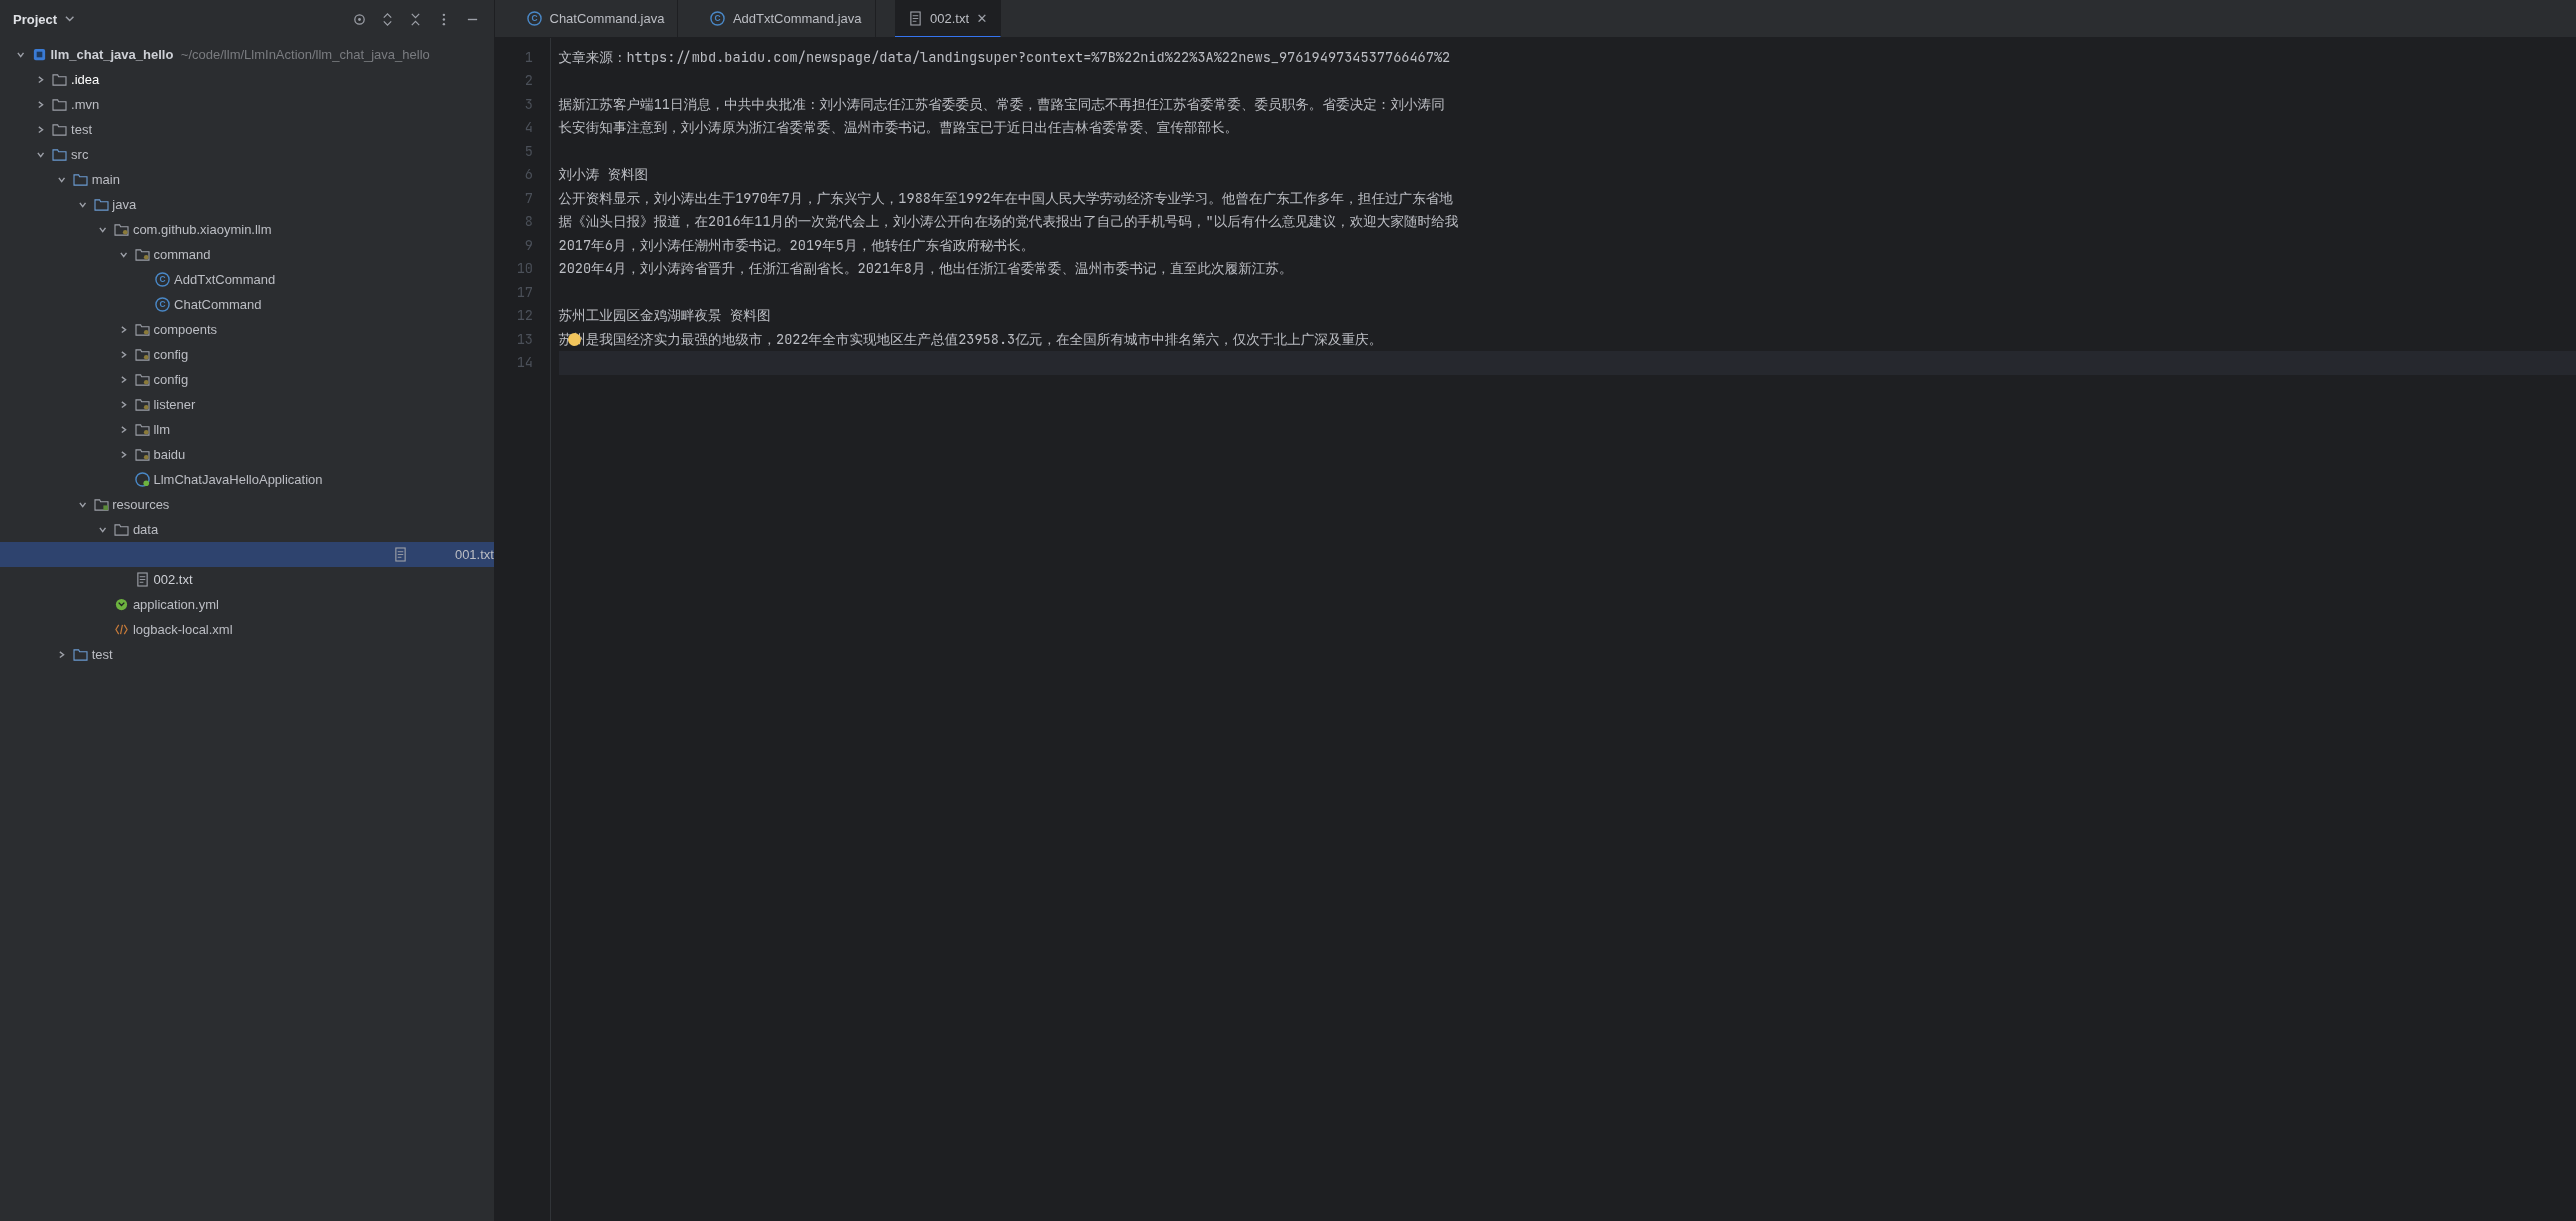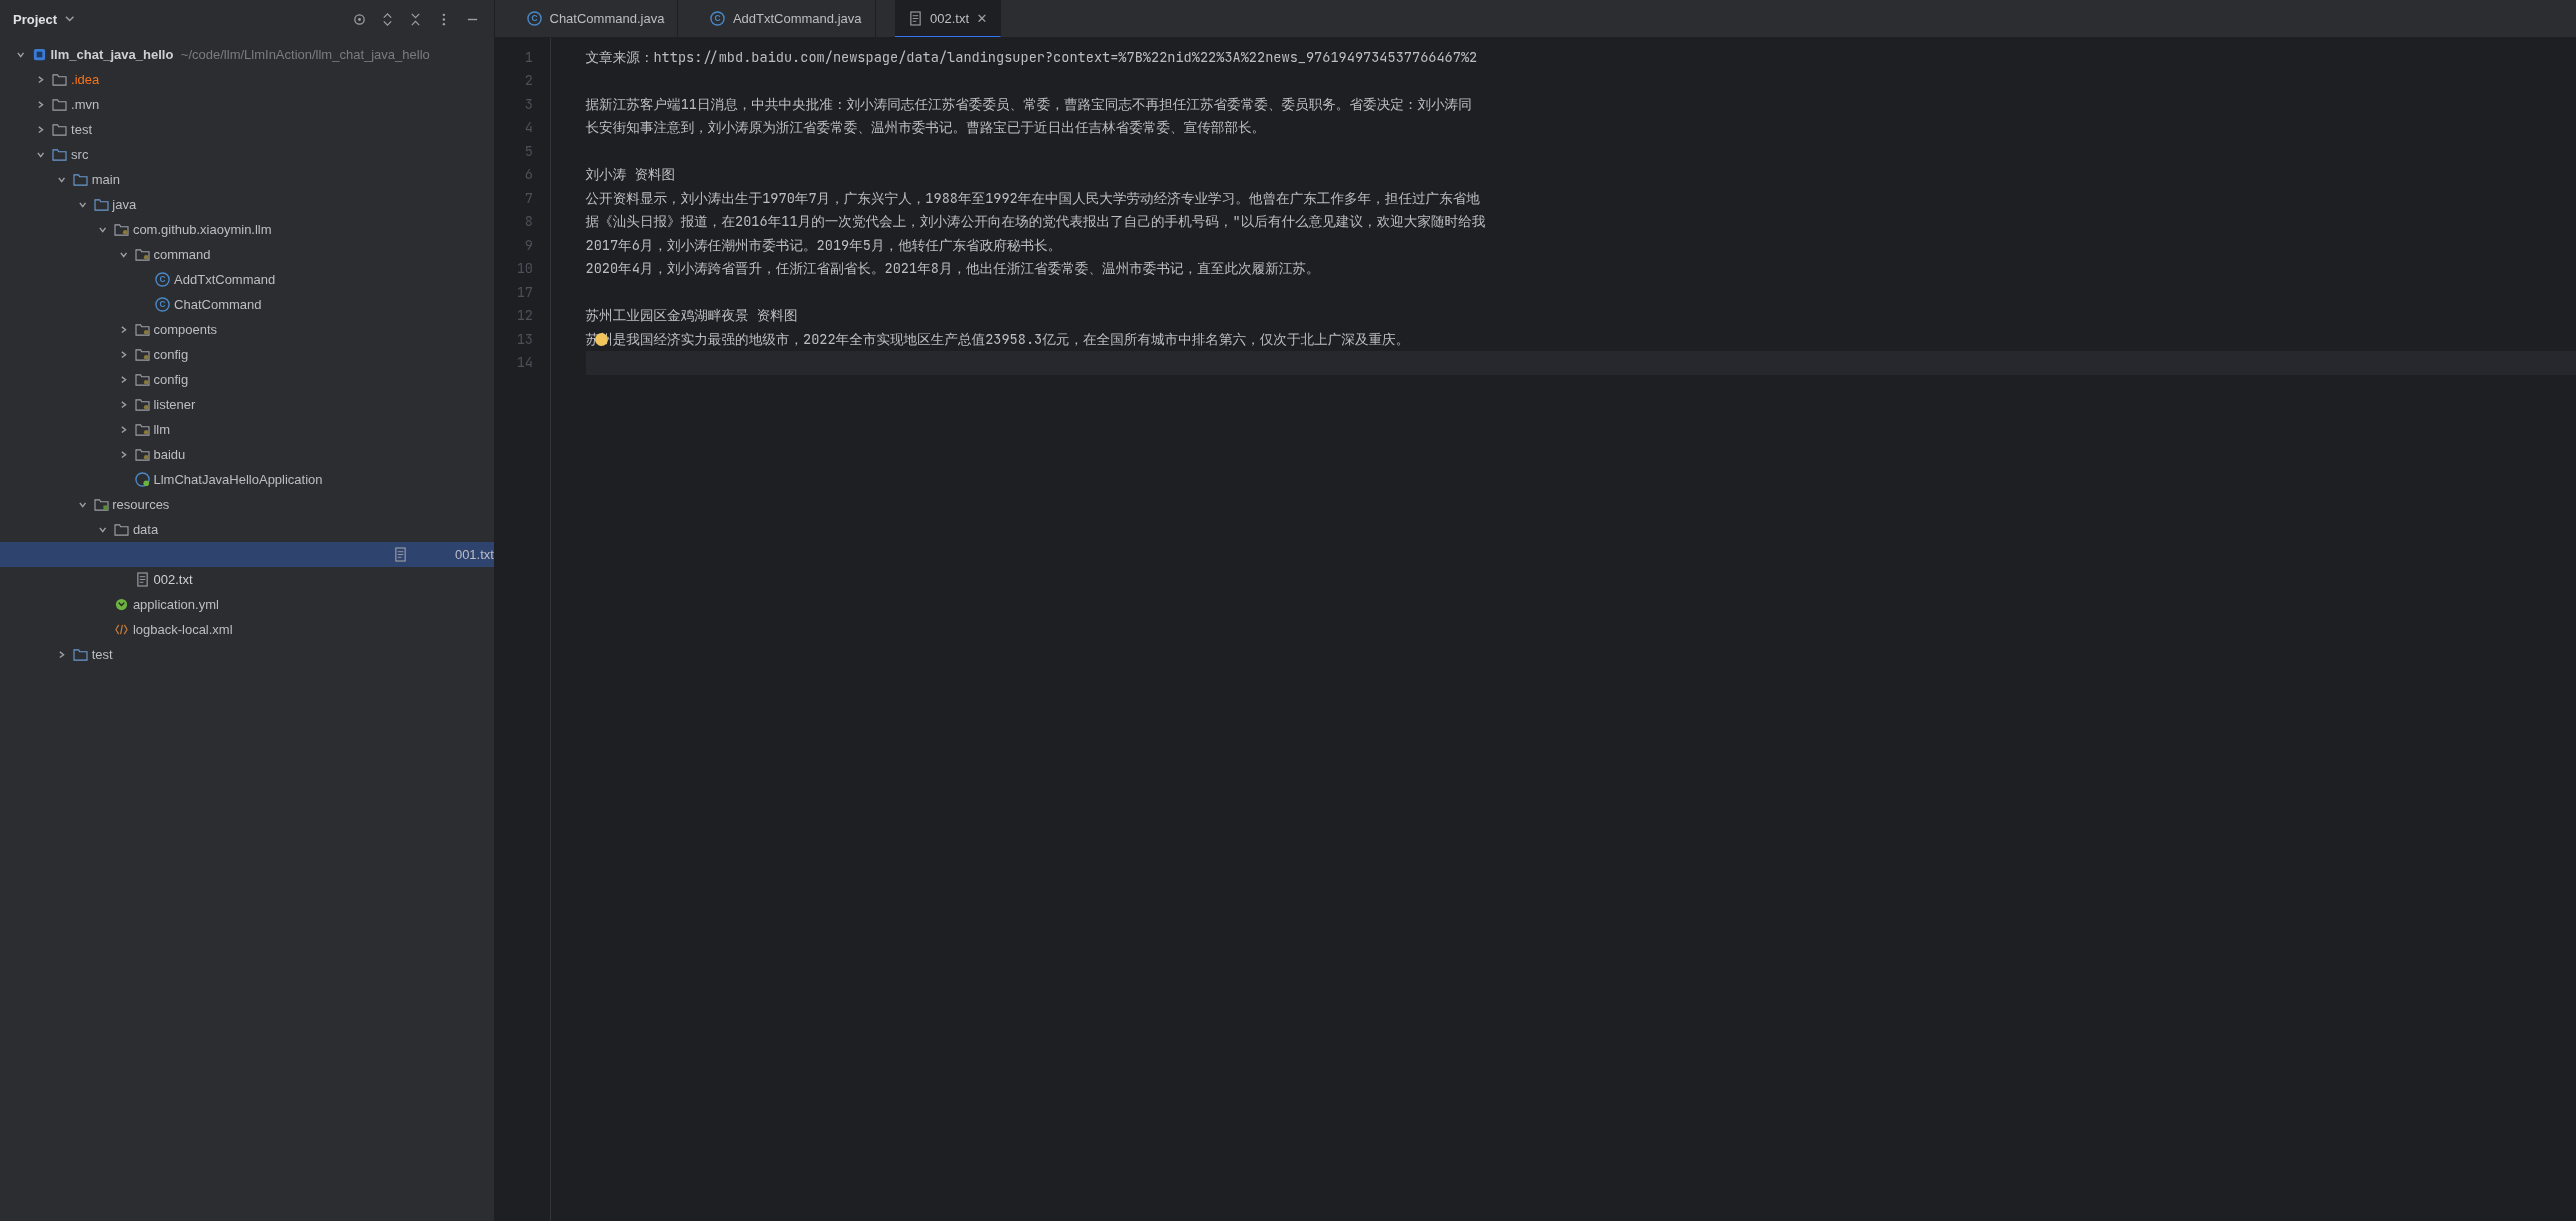--- a/index.html
+++ b/index.html
@@ -88,21 +88,21 @@
       color: #9da0a8;
     }
     .file-icon {
       width: 22.5px;
       display: inline-flex;
       align-items: center;
       justify-content: center;
     }
     .label-highlight { color: #ced0d6; font-weight: 600; }
     .path-muted { color: #7a7c80; margin-left: 7.5px; }
-    .dot-idea { color: #f97316; }
+    .dot-idea { color: #ffffff; }
     .txt-active { color: #ced0d6; }
     
     .editor-area {
       flex: 1;
       display: flex;
       flex-direction: column;
       background: #1e1f22;
       overflow: hidden;
     }
     .tabs {
@@ -151,21 +151,20 @@
       border-right: 0.9px solid #313438;
       user-select: none;
     }
     .code {
       flex: 1;
       padding-top: 7.5px;
       padding-left: 7.5px;
       white-space: pre;
       color: #bcbec4;
       overflow-x: hidden;
-      margin-left: 27px;
     }
     .code-line {
       height: 23.5px;
       display: flex;
       align-items: center;
       position: relative;
     }
     .code-line.cursor-line {
       background: #26282e;
     }

